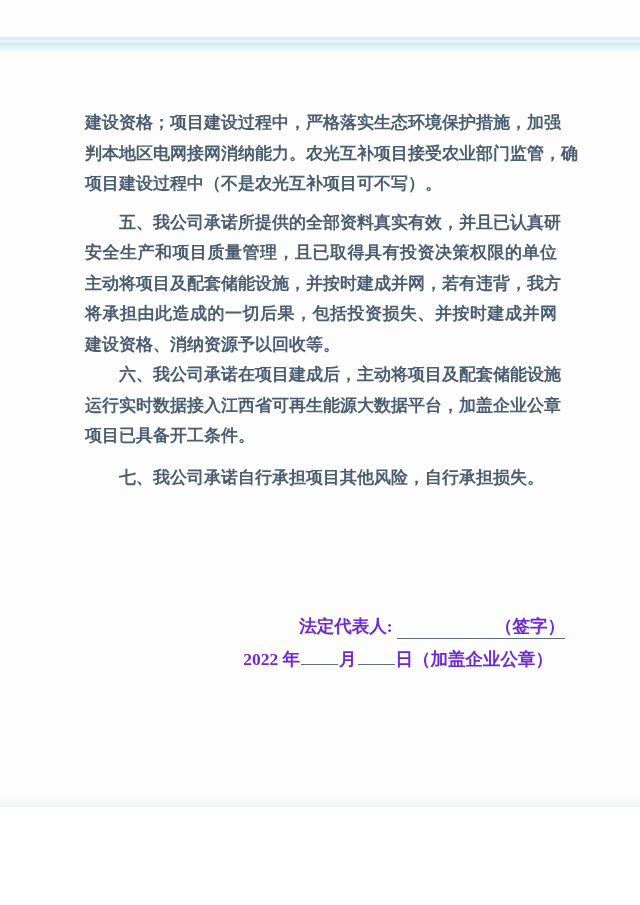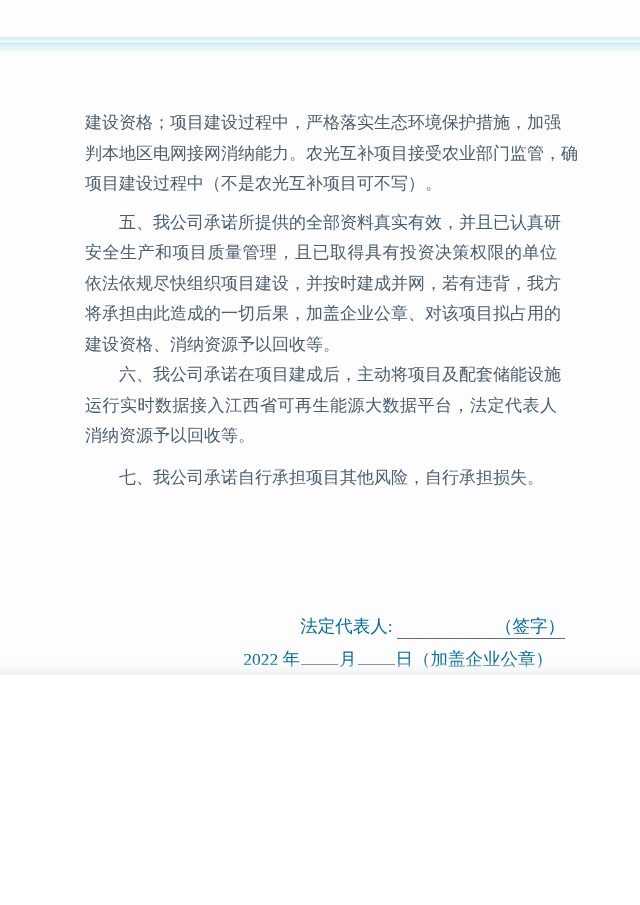--- a/index.html
+++ b/index.html
@@ -3,24 +3,25 @@
 <meta charset="utf-8">
 <style>
   html, body {
     margin: 0;
     padding: 0;
     background: #ffffff;
   }
   .page {
     position: relative;
     width: 640px;
-    height: 675px;
+    height: 807px;
     background: #fdfdfe;
     overflow: hidden;
     font-family: "Liberation Serif", "DejaVu Serif", serif;
+    font-weight: bold;
   }
   
   .top-stripe {
     position: absolute;
     left: 0;
     top: 36px;
     width: 640px;
     height: 17px;
     background: linear-gradient(to bottom,
       rgba(255,255,255,0) 0%,
@@ -61,21 +62,21 @@
   .line.para-start { text-indent: 34px; }
   .line.para-end {
     text-align-last: left;
     white-space: normal;
   }
   .signature {
     position: absolute;
     left: 85px;
     top: 610px;
     width: 480px;
-    color: #0369a1;
+    color: #6d28d9;
     font-size: 17.5px;
     line-height: 33px;
     text-align: right;
   }
   .sig-row1 { padding-right: 0; }
   .sig-row2 { padding-right: 12px; text-align: right; }
   .sig-underlined {
     display: inline-block;
     border-bottom: 1.5px solid #5d6e80;
     line-height: 24px;
@@ -113,29 +114,29 @@
 
     <div class="paragraph p1">
       <div class="line">建设资格；项目建设过程中，严格落实生态环境保护措施，加强</div>
       <div class="line">判本地区电网接网消纳能力。农光互补项目接受农业部门监管，确</div>
       <div class="line para-end">项目建设过程中（不是农光互补项目可不写）。</div>
     </div>
 
     <div class="paragraph p2">
       <div class="line para-start">五、我公司承诺所提供的全部资料真实有效，并且已认真研</div>
       <div class="line">安全生产和项目质量管理，且已取得具有投资决策权限的单位</div>
-      <div class="line">依法依规尽快组织项目建设，并按时建成并网，若有违背，我方</div>
-      <div class="line">将承担由此造成的一切后果，加盖企业公章、对该项目拟占用的</div>
+      <div class="line">主动将项目及配套储能设施，并按时建成并网，若有违背，我方</div>
+      <div class="line">将承担由此造成的一切后果，包括投资损失、并按时建成并网</div>
       <div class="line para-end">建设资格、消纳资源予以回收等。</div>
     </div>
 
     <div class="paragraph p3">
       <div class="line para-start">六、我公司承诺在项目建成后，主动将项目及配套储能设施</div>
-      <div class="line">运行实时数据接入江西省可再生能源大数据平台，法定代表人</div>
-      <div class="line para-end">消纳资源予以回收等。</div>
+      <div class="line">运行实时数据接入江西省可再生能源大数据平台，加盖企业公章</div>
+      <div class="line para-end">项目已具备开工条件。</div>
     </div>
 
     <div class="paragraph p4">
       <div class="line para-start para-end">七、我公司承诺自行承担项目其他风险，自行承担损失。</div>
     </div>
 
   </div>
 
   <div class="signature">
     <div class="sig-row1">

